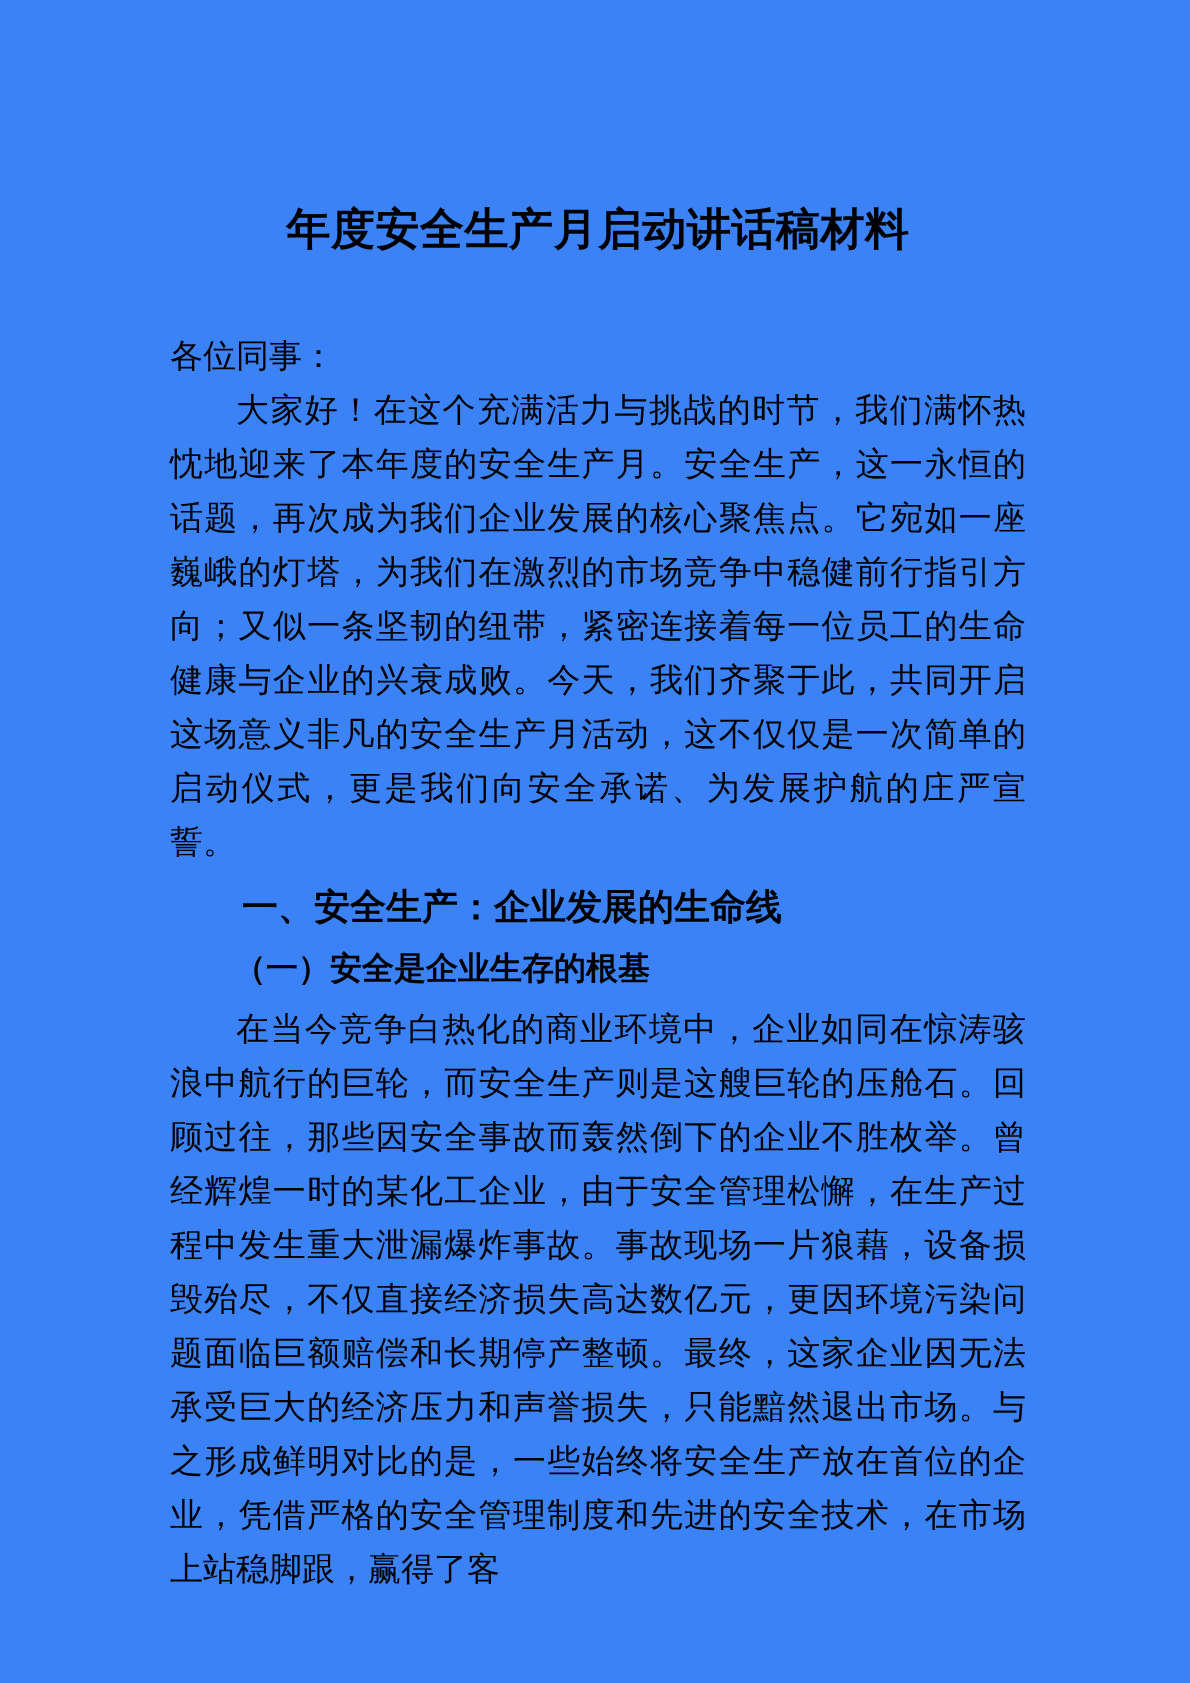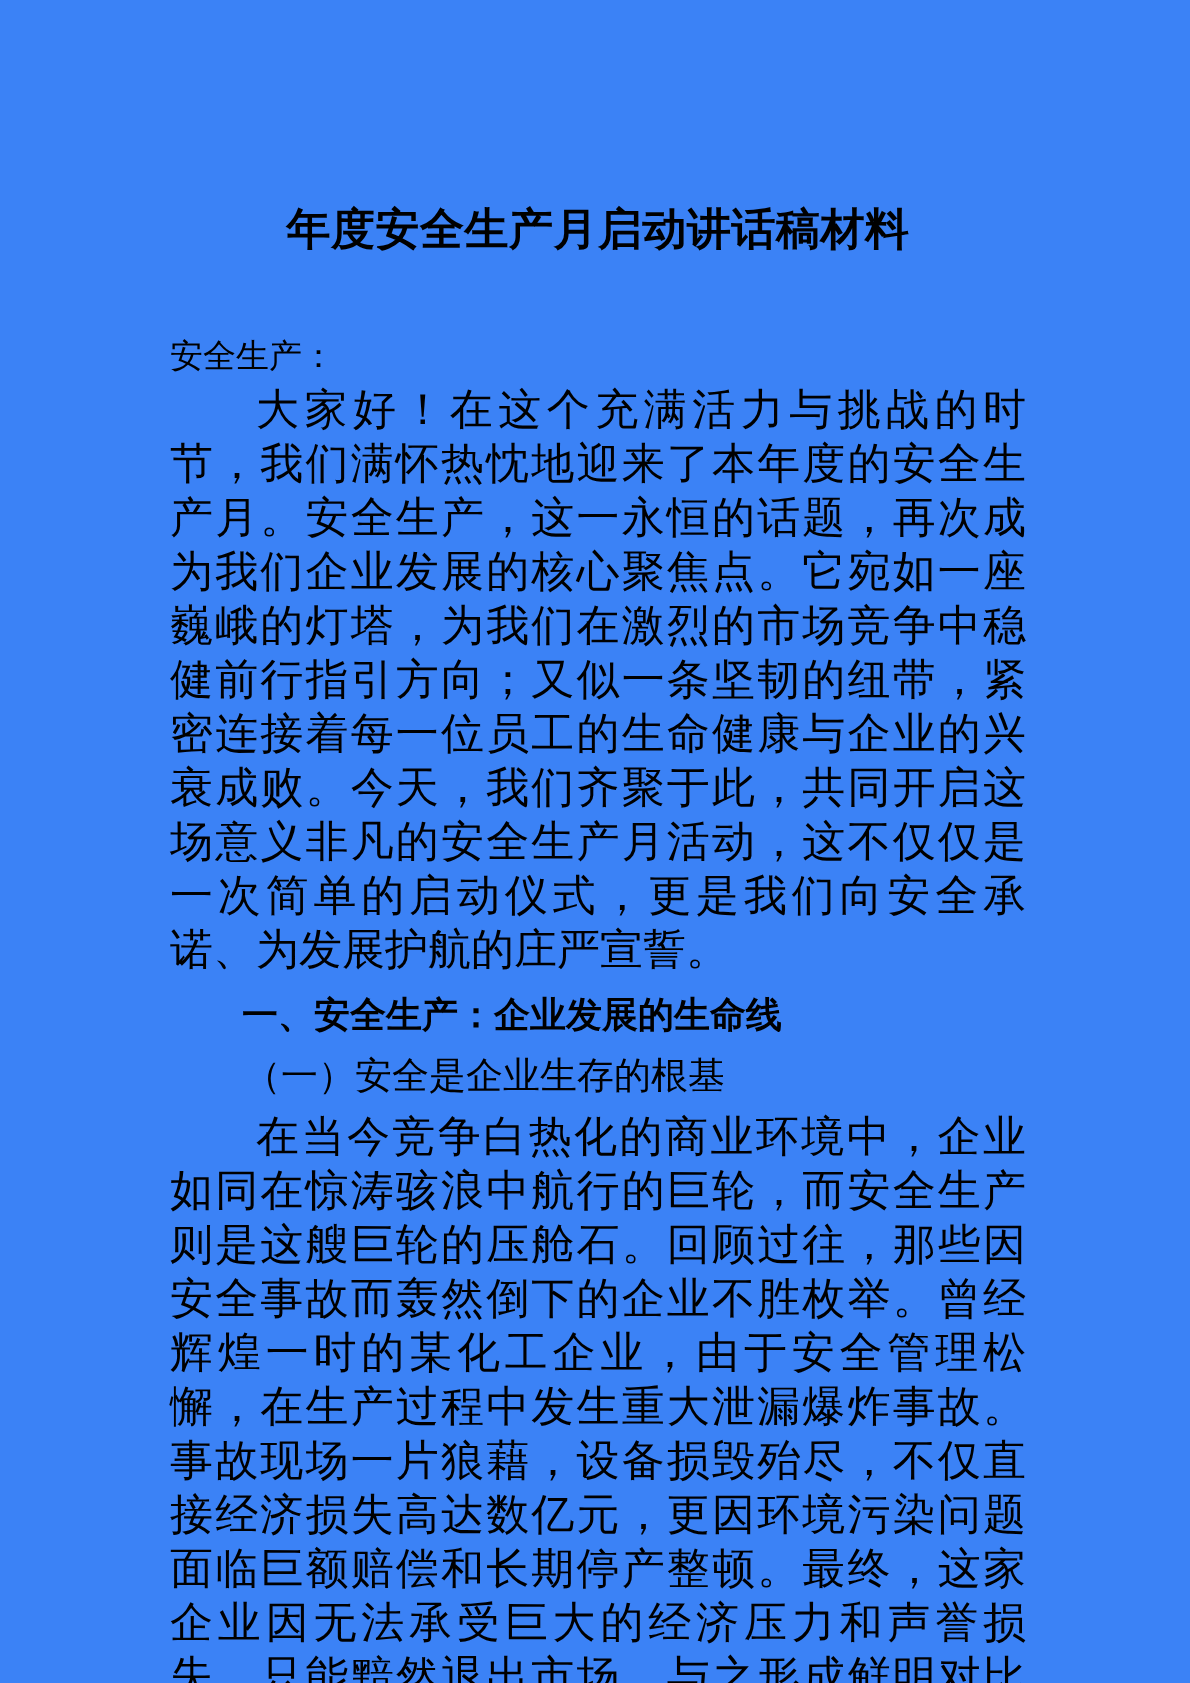--- a/index.html
+++ b/index.html
@@ -32,57 +32,57 @@
     margin: 75px 0 0 0;
     font-family: "Liberation Serif", "DejaVu Serif", serif;
     font-weight: normal;
     font-size: 33px;
     line-height: 54px;
   }
   .body-para {
     margin: 0;
     font-family: "Liberation Serif", "DejaVu Serif", serif;
     font-weight: normal;
-    font-size: 43px;
+    font-size: 33px;
     line-height: 54px;
     text-align: justify;
     text-justify: inter-character;
     text-indent: 2em;
     overflow-wrap: break-word;
     word-break: break-all;
   }
   .section-heading {
     margin: 13px 0 8px 0;
     font-family: "Liberation Sans", "DejaVu Sans", sans-serif;
     font-weight: bold;
     font-size: 36px;
     line-height: 50px;
     text-indent: 2em;
     white-space: nowrap;
   }
   .subsection-heading {
     margin: 7px 0 0 0;
     font-family: "Liberation Serif", "DejaVu Serif", serif;
-    font-weight: normal;
-    font-size: 37px;
+    font-weight: bold;
+    font-size: 32px;
     line-height: 56px;
     text-indent: 2em;
     white-space: nowrap;
   }
   .para-2 {
     margin-top: 6px;
   }
 </style>
 </head>
 <body>
 
 <div class="page">
   <h1 class="doc-title">年度安全生产月启动讲话稿材料</h1>
 
-  <p class="salutation">安全生产：</p>
+  <p class="salutation">各位同事：</p>
 
   <p class="body-para para-1">大家好！在这个充满活力与挑战的时节，我们满怀热忱地迎来了本年度的安全生产月。安全生产，这一永恒的话题，再次成为我们企业发展的核心聚焦点。它宛如一座巍峨的灯塔，为我们在激烈的市场竞争中稳健前行指引方向；又似一条坚韧的纽带，紧密连接着每一位员工的生命健康与企业的兴衰成败。今天，我们齐聚于此，共同开启这场意义非凡的安全生产月活动，这不仅仅是一次简单的启动仪式，更是我们向安全承诺、为发展护航的庄严宣誓。</p>
 
   <h2 class="section-heading">一、安全生产：企业发展的生命线</h2>
 
   <h3 class="subsection-heading">（一）安全是企业生存的根基</h3>
 
   <p class="body-para para-2">在当今竞争白热化的商业环境中，企业如同在惊涛骇浪中航行的巨轮，而安全生产则是这艘巨轮的压舱石。回顾过往，那些因安全事故而轰然倒下的企业不胜枚举。曾经辉煌一时的某化工企业，由于安全管理松懈，在生产过程中发生重大泄漏爆炸事故。事故现场一片狼藉，设备损毁殆尽，不仅直接经济损失高达数亿元，更因环境污染问题面临巨额赔偿和长期停产整顿。最终，这家企业因无法承受巨大的经济压力和声誉损失，只能黯然退出市场。与之形成鲜明对比的是，一些始终将安全生产放在首位的企业，凭借严格的安全管理制度和先进的安全技术，在市场上站稳脚跟，赢得了客</p>
 </div>
 

